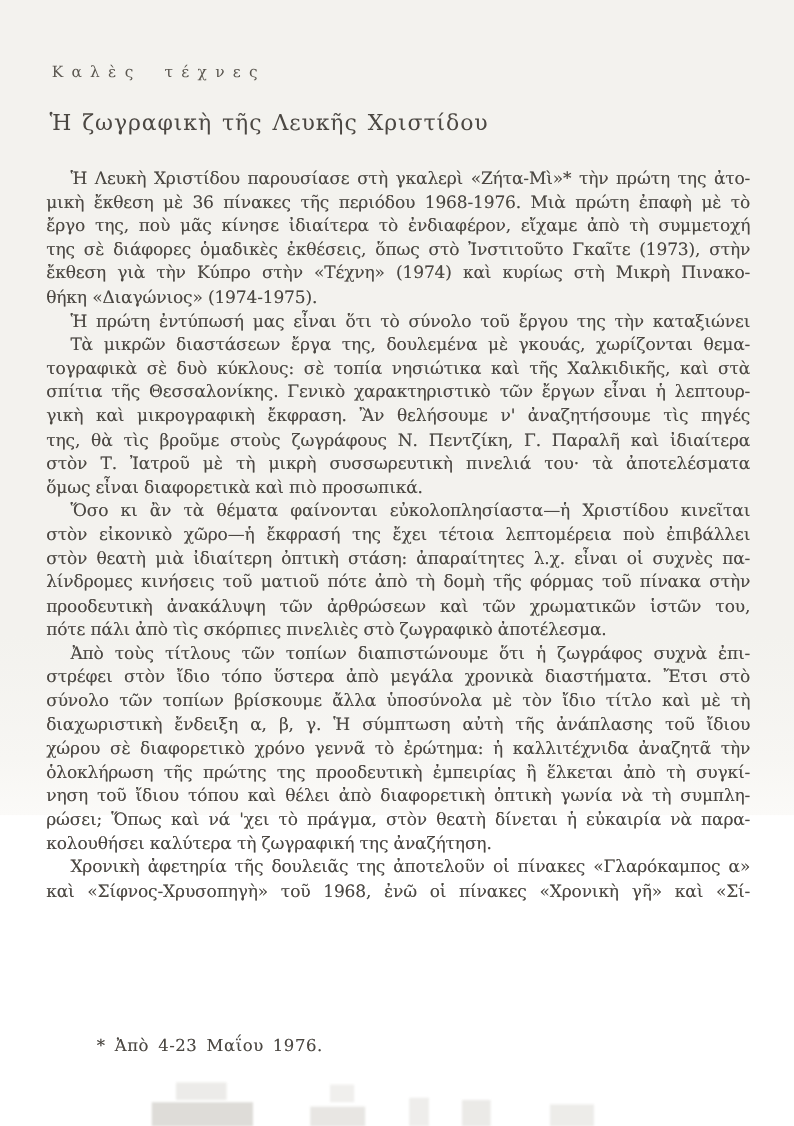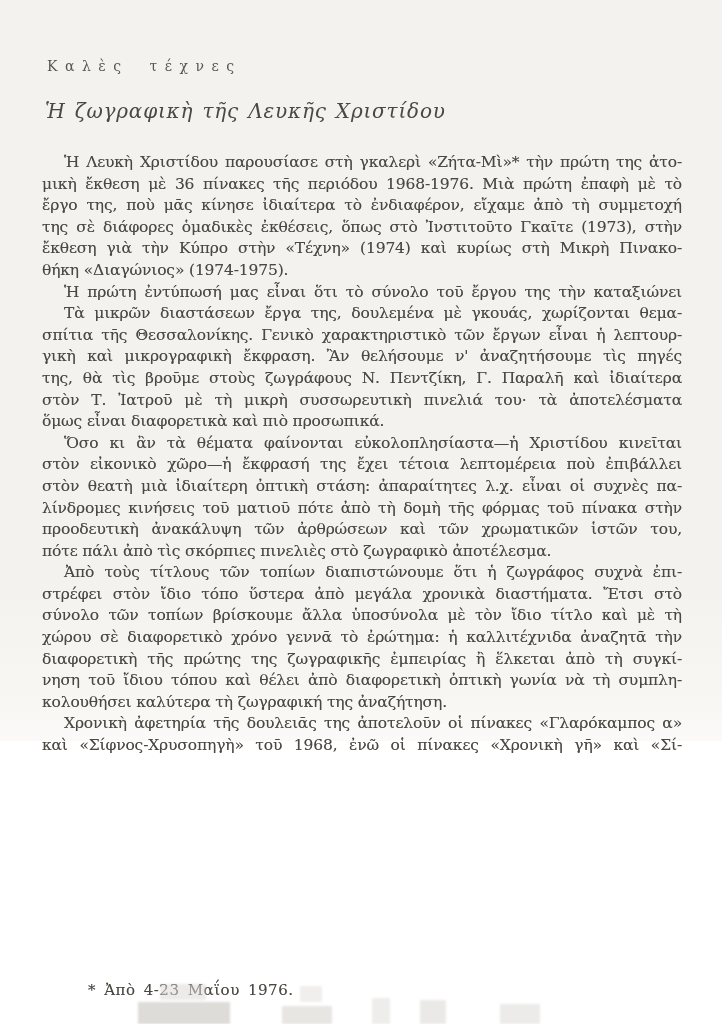--- a/index.html
+++ b/index.html
@@ -25,21 +25,20 @@
     top: 58px;
     font-size: 14px;
     letter-spacing: 7.5px;
     word-spacing: 9px;
     color: var(--ink-light);
   }
   .title {
     position: absolute;
     left: 45px;
     top: 99px;
-    font-style: italic;
     font-size: 20px;
     letter-spacing: 0.8px;
     word-spacing: 2px;
     color: var(--ink);
   }
   .article-body {
     position: absolute;
     left: 42px;
     top: 152px;
     width: 640px;
@@ -57,21 +56,20 @@
   .line.first { text-indent: 22px; }
   .line.lastline { text-align-last: left; }
   .footnote {
     position: absolute;
     left: 88px;
     top: 941px;
     font-size: 15px;
     letter-spacing: 0.5px;
     word-spacing: 3px;
     text-shadow: 0 0 0.5px rgba(74, 70, 64, 0.45);
-    margin-top: 40px;
   }
   .smudge-block {
     position: absolute;
     filter: blur(1.2px);
   }
 </style>
 </head>
 <body>
 
 <div class="page">
@@ -87,41 +85,44 @@
         <div class="line">ἔργο της, ποὺ μᾶς κίνησε ἰδιαίτερα τὸ ἐνδιαφέρον, εἴχαμε ἀπὸ τὴ συμμετοχή</div>
         <div class="line">της σὲ διάφορες ὁμαδικὲς ἐκθέσεις, ὅπως στὸ Ἰνστιτοῦτο Γκαῖτε (1973), στὴν</div>
         <div class="line">ἔκθεση γιὰ τὴν Κύπρο στὴν «Τέχνη» (1974) καὶ κυρίως στὴ Μικρὴ Πινακο-</div>
         <div class="line lastline">θήκη «Διαγώνιος» (1974-1975).</div>
       </div>
       <div class="para">
         <div class="line first">Ἡ πρώτη ἐντύπωσή μας εἶναι ὅτι τὸ σύνολο τοῦ ἔργου της τὴν καταξιώνει</div>
       </div>
       <div class="para">
         <div class="line first">Τὰ μικρῶν διαστάσεων ἔργα της, δουλεμένα μὲ γκουάς, χωρίζονται θεμα-</div>
+        <div class="line">τογραφικὰ σὲ δυὸ κύκλους: σὲ τοπία νησιώτικα καὶ τῆς Χαλκιδικῆς, καὶ στὰ</div>
         <div class="line">σπίτια τῆς Θεσσαλονίκης. Γενικὸ χαρακτηριστικὸ τῶν ἔργων εἶναι ἡ λεπτουρ-</div>
         <div class="line">γικὴ καὶ μικρογραφικὴ ἔκφραση. Ἂν θελήσουμε ν' ἀναζητήσουμε τὶς πηγές</div>
         <div class="line">της, θὰ τὶς βροῦμε στοὺς ζωγράφους Ν. Πεντζίκη, Γ. Παραλῆ καὶ ἰδιαίτερα</div>
         <div class="line">στὸν Τ. Ἰατροῦ μὲ τὴ μικρὴ συσσωρευτικὴ πινελιά του· τὰ ἀποτελέσματα</div>
         <div class="line lastline">ὅμως εἶναι διαφορετικὰ καὶ πιὸ προσωπικά.</div>
       </div>
       <div class="para">
         <div class="line first">Ὅσο κι ἂν τὰ θέματα φαίνονται εὐκολοπλησίαστα—ἡ Χριστίδου κινεῖται</div>
         <div class="line">στὸν εἰκονικὸ χῶρο—ἡ ἔκφρασή της ἔχει τέτοια λεπτομέρεια ποὺ ἐπιβάλλει</div>
         <div class="line">στὸν θεατὴ μιὰ ἰδιαίτερη ὀπτικὴ στάση: ἀπαραίτητες λ.χ. εἶναι οἱ συχνὲς πα-</div>
         <div class="line">λίνδρομες κινήσεις τοῦ ματιοῦ πότε ἀπὸ τὴ δομὴ τῆς φόρμας τοῦ πίνακα στὴν</div>
         <div class="line">προοδευτικὴ ἀνακάλυψη τῶν ἀρθρώσεων καὶ τῶν χρωματικῶν ἱστῶν του,</div>
         <div class="line lastline">πότε πάλι ἀπὸ τὶς σκόρπιες πινελιὲς στὸ ζωγραφικὸ ἀποτέλεσμα.</div>
       </div>
       <div class="para">
         <div class="line first">Ἀπὸ τοὺς τίτλους τῶν τοπίων διαπιστώνουμε ὅτι ἡ ζωγράφος συχνὰ ἐπι-</div>
         <div class="line">στρέφει στὸν ἴδιο τόπο ὕστερα ἀπὸ μεγάλα χρονικὰ διαστήματα. Ἔτσι στὸ</div>
         <div class="line">σύνολο τῶν τοπίων βρίσκουμε ἄλλα ὑποσύνολα μὲ τὸν ἴδιο τίτλο καὶ μὲ τὴ</div>
+        <div class="line">διαχωριστικὴ ἔνδειξη α, β, γ. Ἡ σύμπτωση αὐτὴ τῆς ἀνάπλασης τοῦ ἴδιου</div>
         <div class="line">χώρου σὲ διαφορετικὸ χρόνο γεννᾶ τὸ ἐρώτημα: ἡ καλλιτέχνιδα ἀναζητᾶ τὴν</div>
-        <div class="line">διαφορετικὴ τῆς πρώτης της ζωγραφικῆς ἐμπειρίας ἢ ἕλκεται ἀπὸ τὴ συγκί-</div>
+        <div class="line">ὁλοκλήρωση τῆς πρώτης της προοδευτικὴ ἐμπειρίας ἢ ἕλκεται ἀπὸ τὴ συγκί-</div>
         <div class="line">νηση τοῦ ἴδιου τόπου καὶ θέλει ἀπὸ διαφορετικὴ ὀπτικὴ γωνία νὰ τὴ συμπλη-</div>
+        <div class="line">ρώσει; Ὅπως καὶ νά 'χει τὸ πράγμα, στὸν θεατὴ δίνεται ἡ εὐκαιρία νὰ παρα-</div>
         <div class="line lastline">κολουθήσει καλύτερα τὴ ζωγραφική της ἀναζήτηση.</div>
       </div>
       <div class="para">
         <div class="line first">Χρονικὴ ἀφετηρία τῆς δουλειᾶς της ἀποτελοῦν οἱ πίνακες «Γλαρόκαμπος α»</div>
         <div class="line">καὶ «Σίφνος-Χρυσοπηγὴ» τοῦ 1968, ἐνῶ οἱ πίνακες «Χρονικὴ γῆ» καὶ «Σί-</div>
       </div>
     </div>
 
   <div class="footnote">* Ἀπὸ 4-23 Μαΐου 1976.</div>
 

